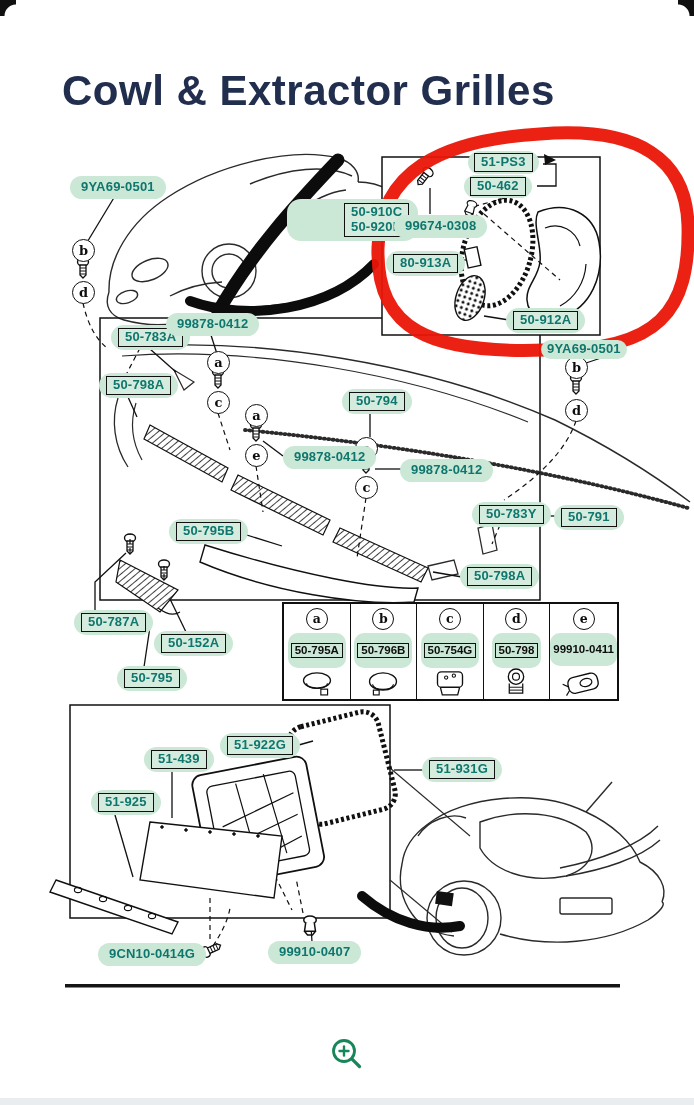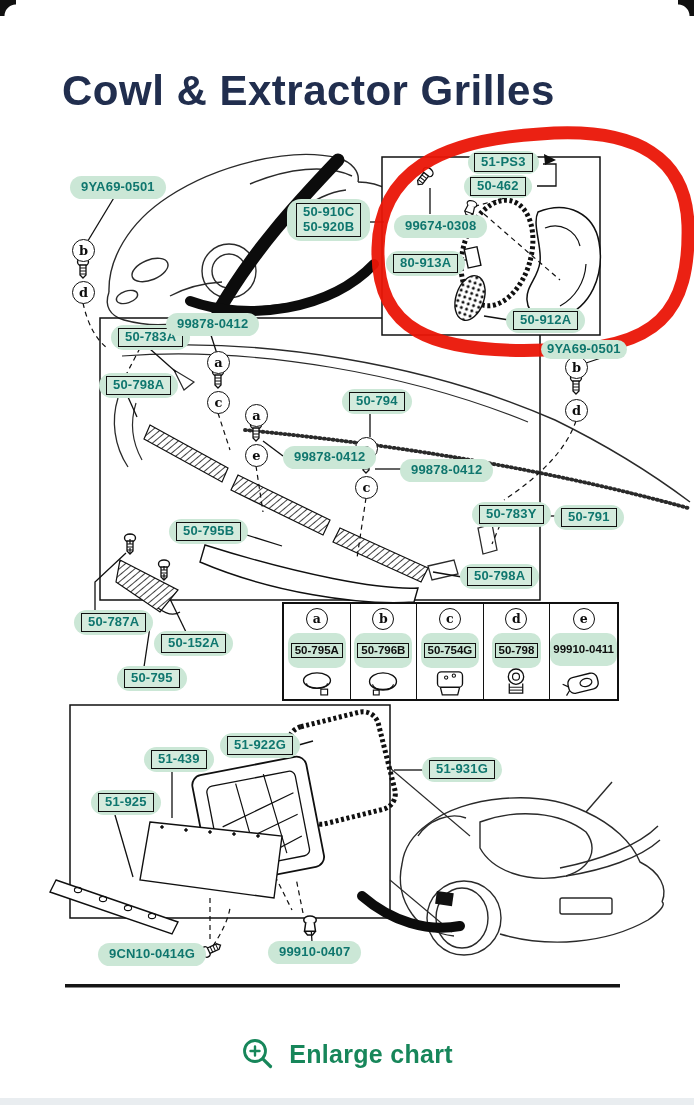--- a/index.html
+++ b/index.html
@@ -11,21 +11,21 @@
   .page-title{position:absolute;left:62px;top:40px;z-index:5;
               font:700 42px/1.1 "Liberation Sans",sans-serif;color:#212e4e;letter-spacing:.5px;margin-top:28px;}
   svg.art{position:absolute;left:0;top:120px;z-index:2;}
   
   .lbl{position:absolute;z-index:5;background:#cbe7d6;border-radius:14px;padding:4px 11px;
        font:700 13px/1.15 "Liberation Sans",sans-serif;color:#0f766e;letter-spacing:.2px;white-space:nowrap;}
   .lbl.boxed{padding:3px 7px;}
   .lbl.tight{padding:2px 6px;}
   .lbl .bx{display:inline-block;border:1.7px solid #101010;padding:1px 6px;background:rgba(255,255,255,.18);}
   .lbl.two{padding:4px 9px;}
-  .lbl.two .bx{text-align:right;}
+  .lbl.two .bx{text-align:right;margin-left:48px;}
   .lbl.two .bx span{display:block;}
   
   .clt{position:absolute;z-index:4;width:21px;height:21px;border:1.7px solid #101010;border-radius:50%;
        background:#fff;font:700 13px/21px "DejaVu Serif",serif;text-align:center;color:#0d0d0d;}
   
   .legend{position:absolute;left:282px;top:602px;width:337px;height:99px;display:flex;
           border:2px solid #101010;background:#fff;z-index:4;box-sizing:border-box;}
   .lcell{flex:1;border-left:1.8px solid #101010;display:flex;flex-direction:column;align-items:center;
          padding-top:4px;box-sizing:border-box;}
   .lcell:first-child{border-left:none;}
@@ -332,17 +332,16 @@
       </svg>
     </div>
   </div>
 
   <div class="enlarge">
     <svg width="34" height="34" viewBox="0 0 34 34" fill="none" stroke="#17865a">
       <circle cx="14" cy="14" r="10.5" stroke-width="2.8"></circle>
       <path d="M14,9.5 V18.5 M9.5,14 H18.5" stroke-width="2.4" stroke-linecap="round"></path>
       <path d="M21.8,21.8 L29.5,29.5" stroke-width="3.2" stroke-linecap="round"></path>
     </svg>
-    <span class="txt">Enlarge chart</span>
   </div>
 
   <div class="footbar"></div>
 </div>
 
 </body></html>

